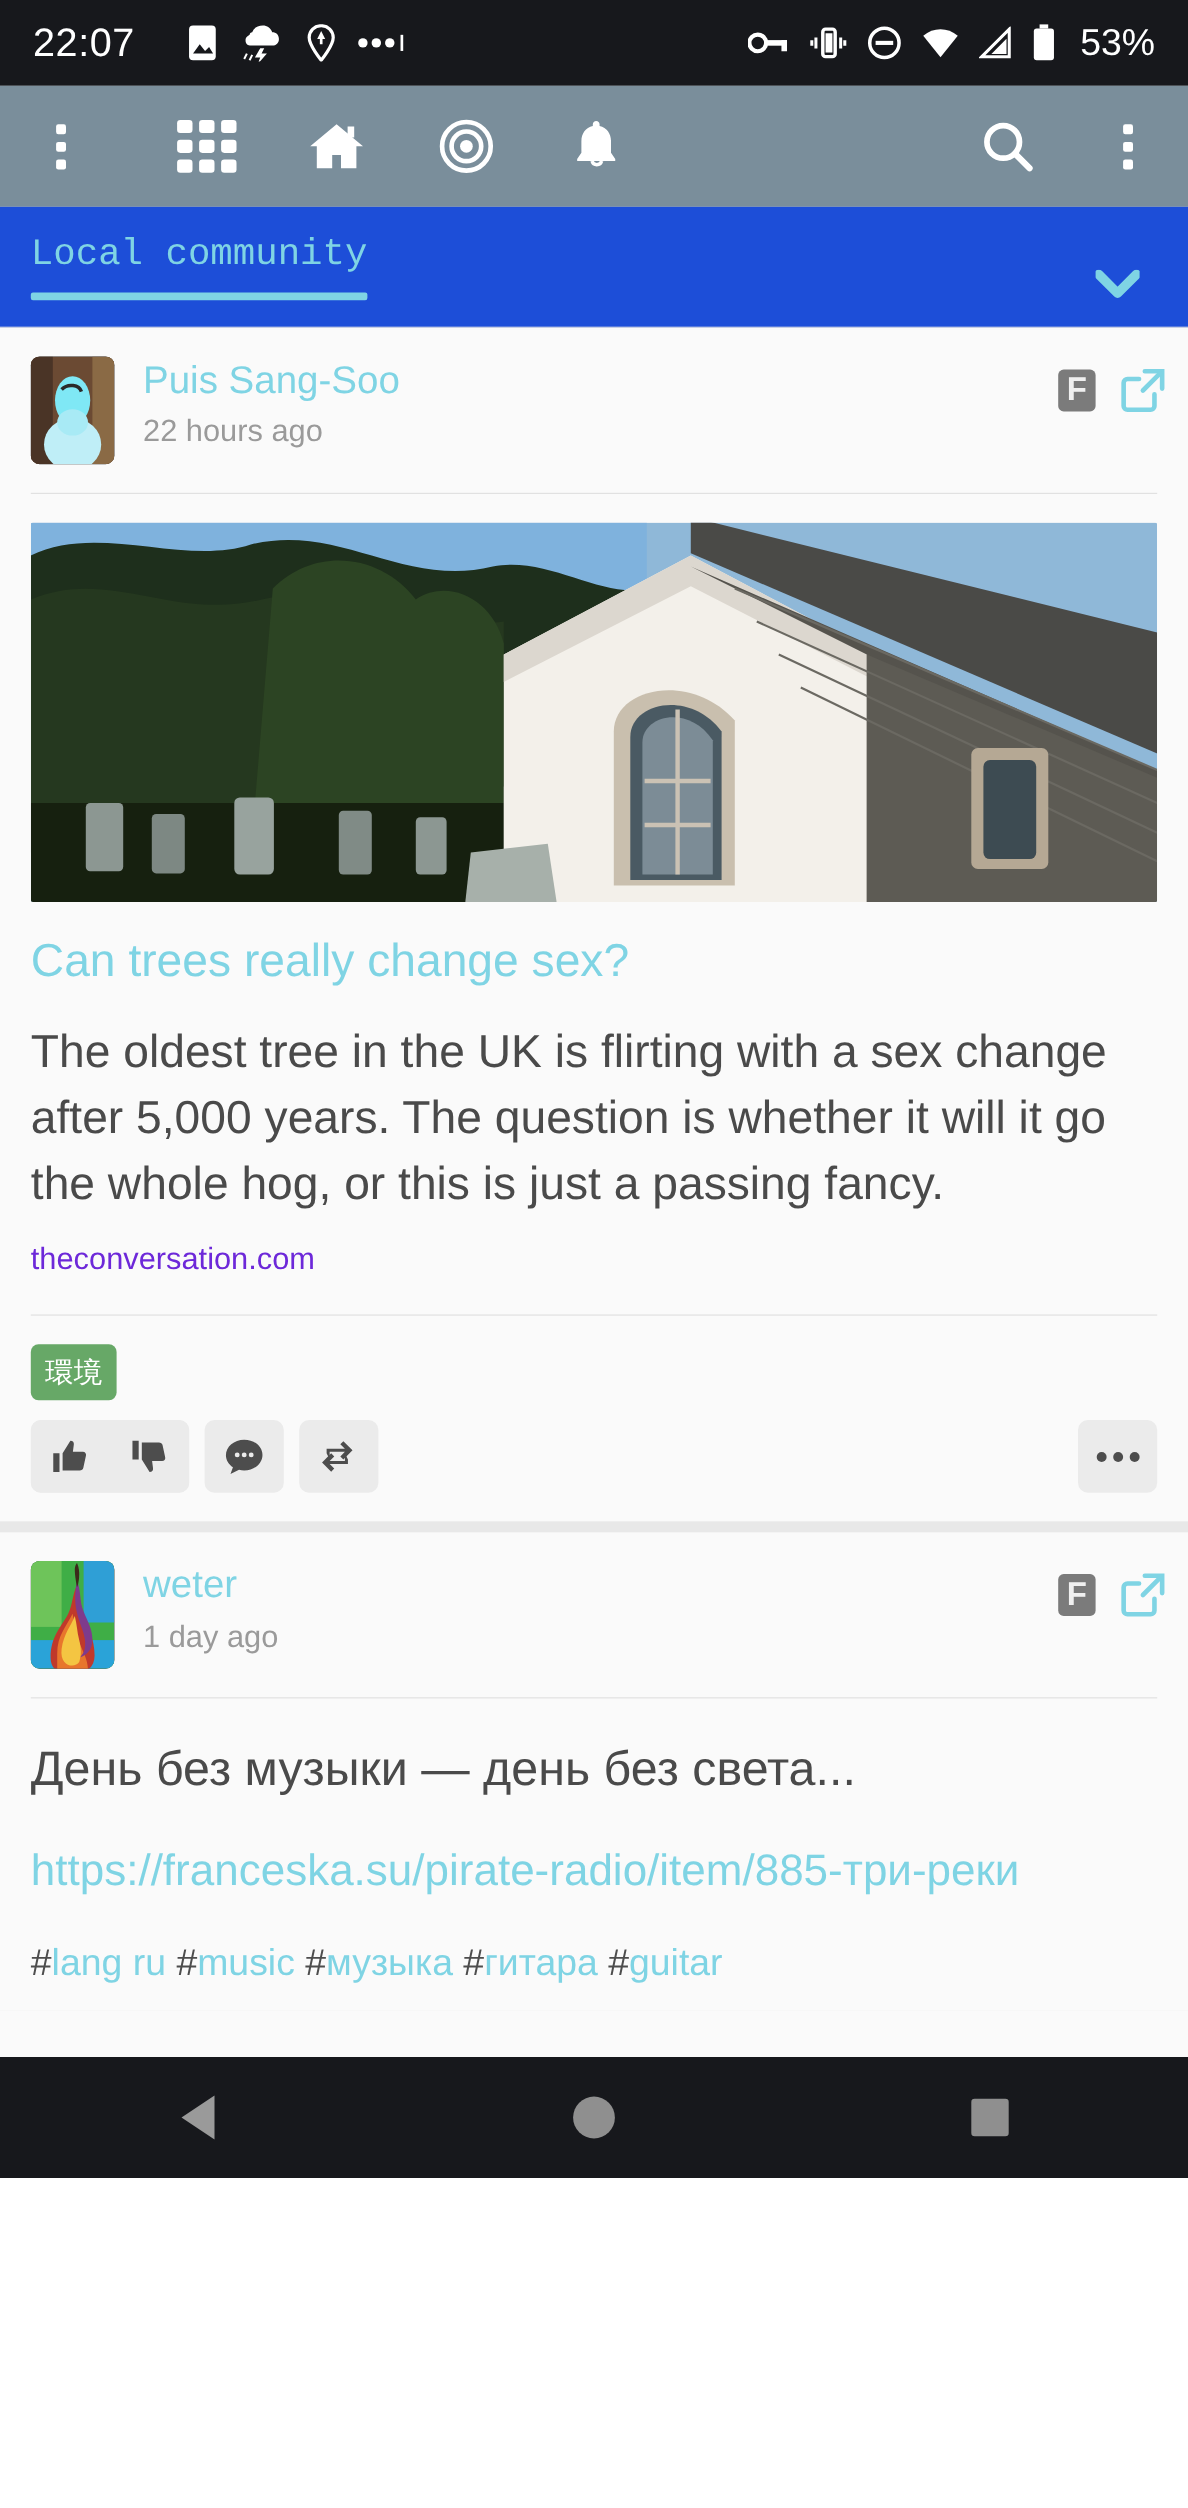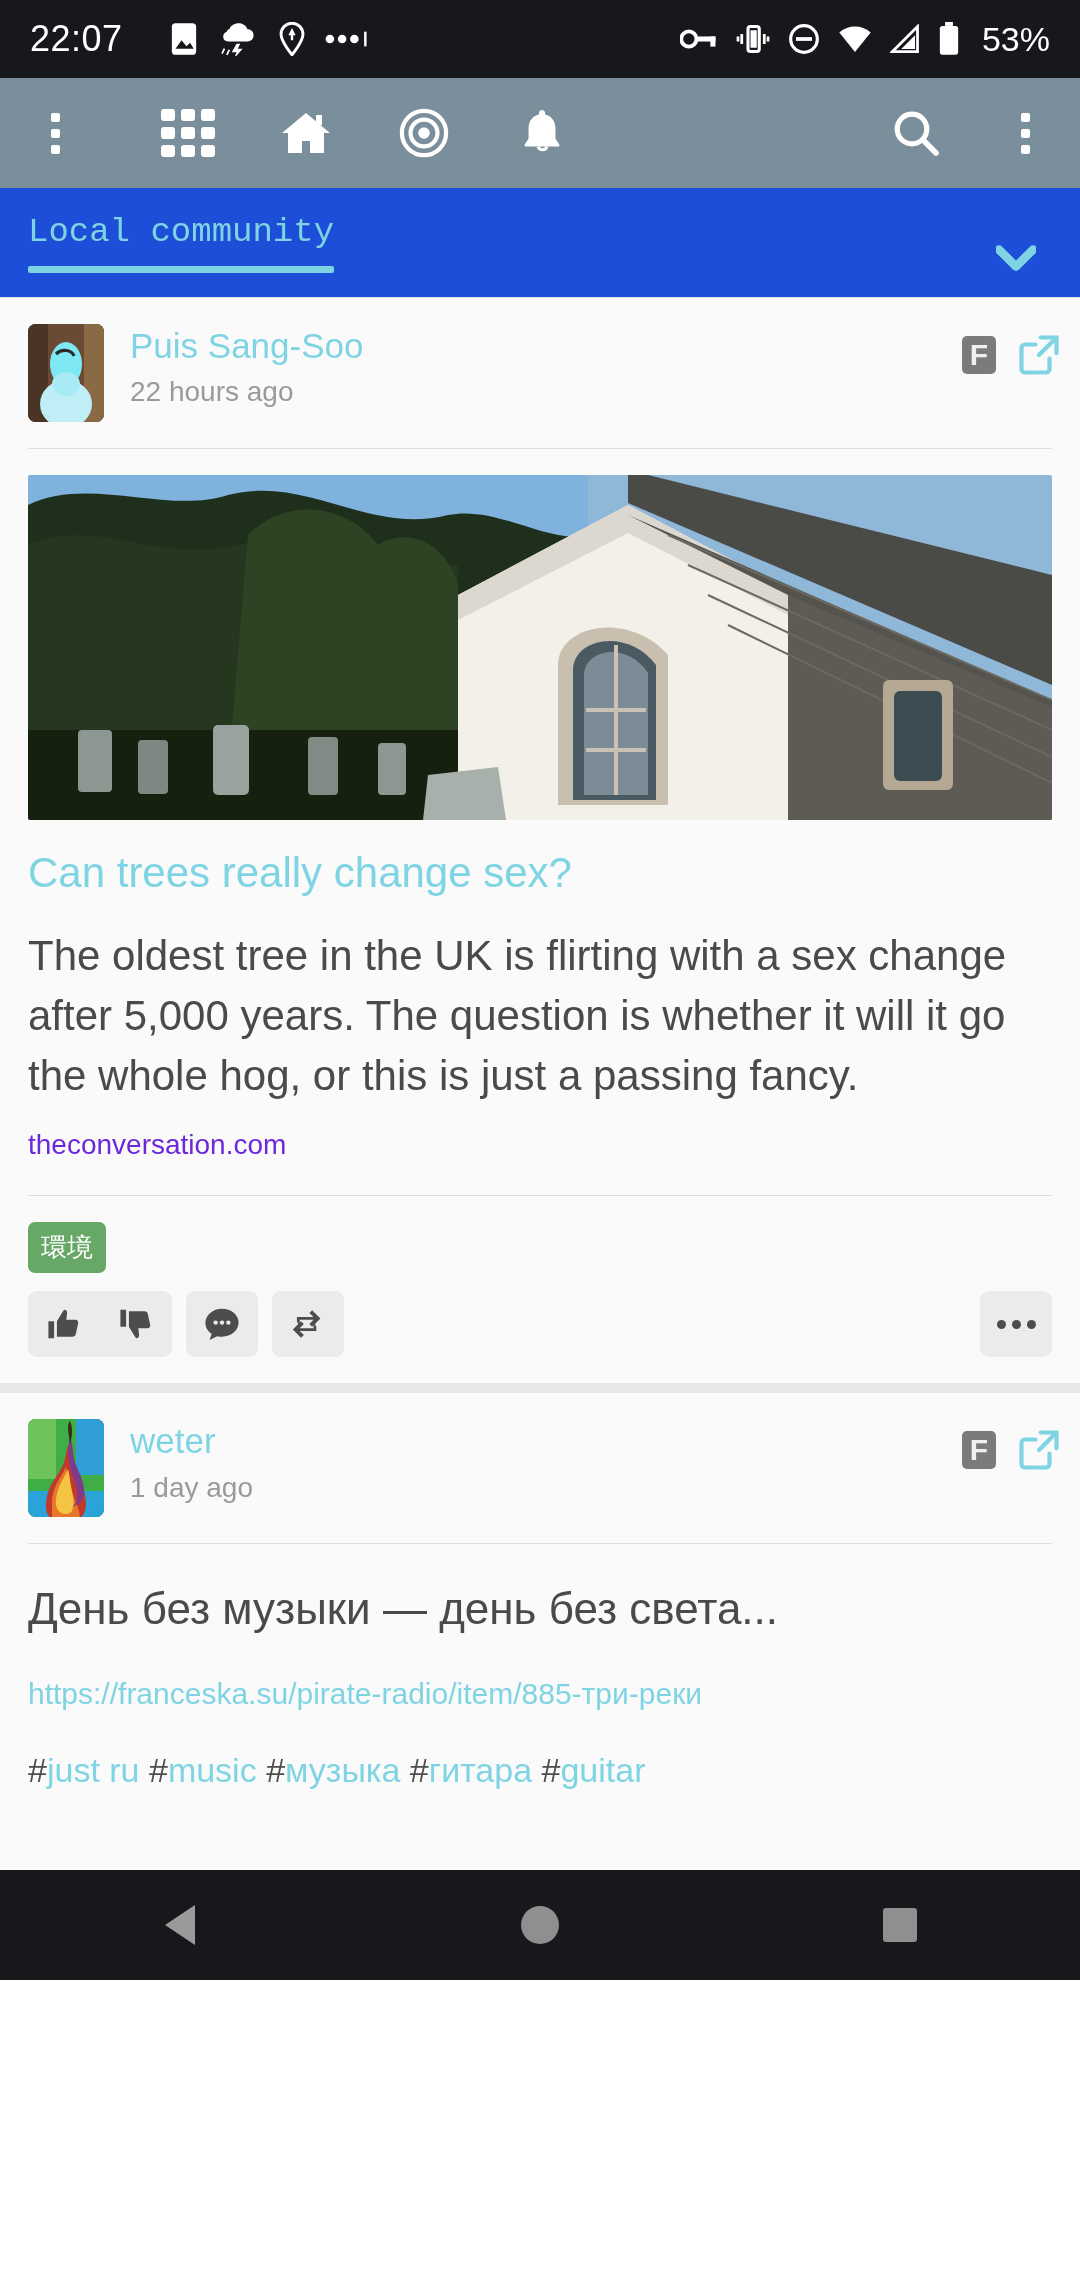--- a/index.html
+++ b/index.html
@@ -110,21 +110,21 @@
   .act-group .act-btn:first-child { border-radius: 9px 0 0 9px; }
   .act-group .act-btn:last-child { border-radius: 0 9px 9px 0; }
   .act-sep { width: 14px; }
   .act-spacer { flex: 1; }
   .act-more { width: 72px; height: 66px; display: flex; align-items: center; justify-content: center;
     background: #ebebeb; border-radius: 9px; }
   .dots3 { display: flex; gap: 6px; }
   .dots3 i { width: 9px; height: 9px; border-radius: 50%; background: #4d4d4d; display: block; }
 
   .post-text { font-size: 44px; color: #4a4a4a; padding: 34px 28px 0 28px; line-height: 1.4; }
-  .post-link { font-size: 30px; color: #7fd4e4; padding: 34px 28px 0 28px; line-height: 1.35; word-break: break-all; }
+  .post-link { font-size: 40px; color: #7fd4e4; padding: 34px 28px 0 28px; line-height: 1.35; word-break: break-all; }
   .hashtags { font-size: 34px; padding: 34px 28px 20px 28px; line-height: 1.35; }
   .hash { color: #4d4d4d; }
   .hashtxt { color: #7fd4e4; }
 
   
   .navbar {
     position: absolute; bottom: 0; left: 0; right: 0; height: 110px;
     background: #17181c; display: flex; align-items: center; justify-content: space-around;
   }
   .nav-btn { width: 160px; height: 110px; display: flex; align-items: center; justify-content: center; }
@@ -465,21 +465,21 @@
           </span>
         </div>
       </div>
 
       <div class="divider"></div>
 
       <div class="post-text">День без музыки — день без света...</div>
       <div class="post-link">https://franceska.su/pirate-radio/item/885-три-реки</div>
 
       <div class="hashtags">
-        <span><span class="hash">#</span><span class="hashtxt">just ru</span></span>
+        <span><span class="hash">#</span><span class="hashtxt">lang ru</span></span>
         <span><span class="hash">#</span><span class="hashtxt">music</span></span>
         <span><span class="hash">#</span><span class="hashtxt">музыка</span></span>
         <span><span class="hash">#</span><span class="hashtxt">гитара</span></span>
         <span><span class="hash">#</span><span class="hashtxt">guitar</span></span>
       </div>
     </div>
 
   </div>
 
   <div class="navbar">

